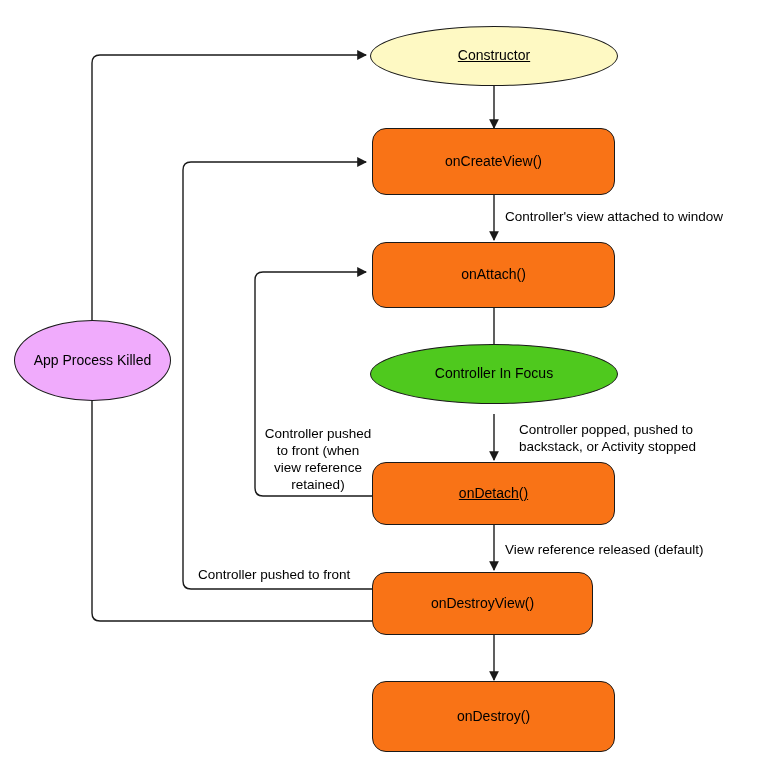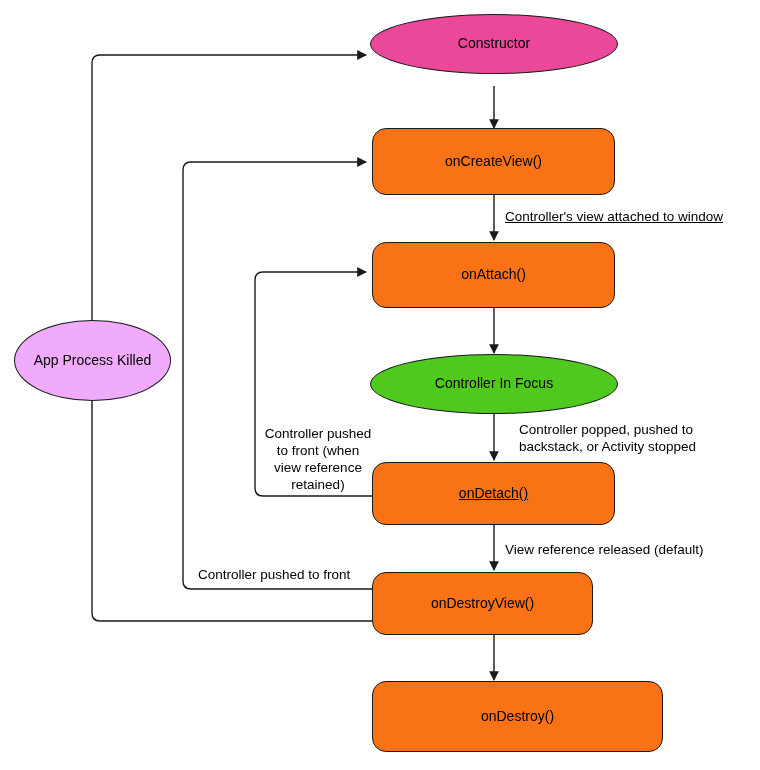--- a/index.html
+++ b/index.html
@@ -84,53 +84,53 @@
       <path d="M 494 635 L 494 680" marker-end="url(#arrow)"></path>
 
       <path d="M 372 496 L 263 496 Q 255 496 255 488 L 255 280 Q 255 272 263 272 L 366 272" marker-end="url(#arrow)"></path>
 
       <path d="M 372 589 L 191 589 Q 183 589 183 581 L 183 170 Q 183 162 191 162 L 366 162" marker-end="url(#arrow)"></path>
 
       <path d="M 372 621 L 100 621 Q 92 621 92 613 L 92 63 Q 92 55 100 55 L 366 55" marker-end="url(#arrow)"></path>
     </g>
   </svg>
 
-  <div class="node ellipse" style="left:370px; top:14px; width:248px; height:60px; background:#ec4899;">
+  <div class="node ellipse" style="left:370px; top:26px; width:248px; height:60px; background:#fef9c3;text-decoration:underline;">
     <span>Constructor</span>
   </div>
 
   <div class="node box" style="left:372px; top:128px; width:243px; height:67px;">
     <span>onCreateView()</span>
   </div>
 
   <div class="node box" style="left:372px; top:242px; width:243px; height:66px;">
     <span>onAttach()</span>
   </div>
 
-  <div class="node ellipse" style="left:370px; top:354px; width:248px; height:60px; background:#4FC91E;">
+  <div class="node ellipse" style="left:370px; top:344px; width:248px; height:60px; background:#4FC91E;">
     <span>Controller In Focus</span>
   </div>
 
   <div class="node box" style="left:372px; top:462px; width:243px; height:63px;text-decoration:underline;">
     <span>onDetach()</span>
   </div>
 
   <div class="node box" style="left:372px; top:572px; width:221px; height:63px;">
     <span>onDestroyView()</span>
   </div>
 
-  <div class="node box" style="left:372px; top:681px; width:291px; height:71px;">
+  <div class="node box" style="left:372px; top:681px; width:243px; height:71px;">
     <span>onDestroy()</span>
   </div>
 
   <div class="node ellipse" style="left:14px; top:320px; width:157px; height:81px; background:#f0abfc;">
     <span>App Process Killed</span>
   </div>
 
-  <div class="edge-label lbl-left" style="left:505px; top:208px; width:225px;text-decoration:underline;">Controller's view attached to window</div>
+  <div class="edge-label lbl-left" style="left:505px; top:208px; width:225px;">Controller's view attached to window</div>
 
   <div class="edge-label lbl-left" style="left:505px; top:421px; width:200px;margin-left:14px;">Controller popped, pushed to
 backstack, or Activity stopped</div>
 
   <div class="edge-label lbl-center" style="left:258px; top:425px; width:120px;">Controller pushed
 to front (when
 view reference
 retained)</div>
 
   <div class="edge-label lbl-left" style="left:505px; top:541px; width:220px;">View reference released (default)</div>

